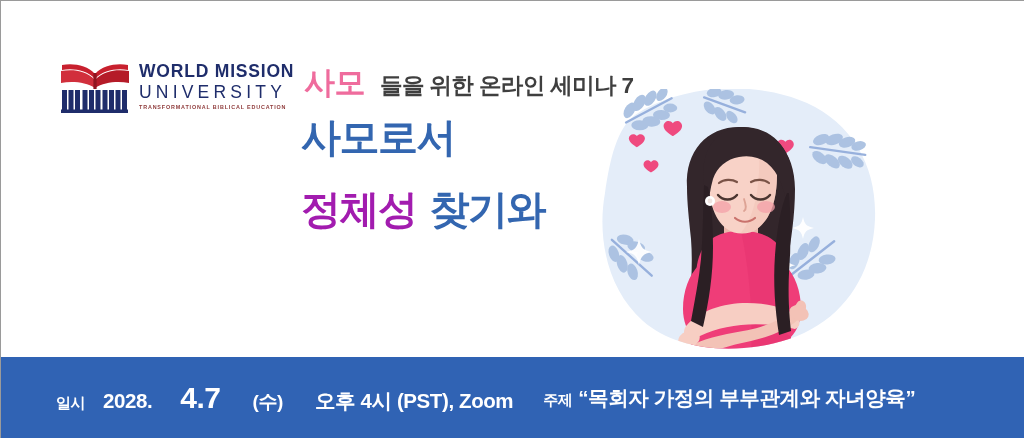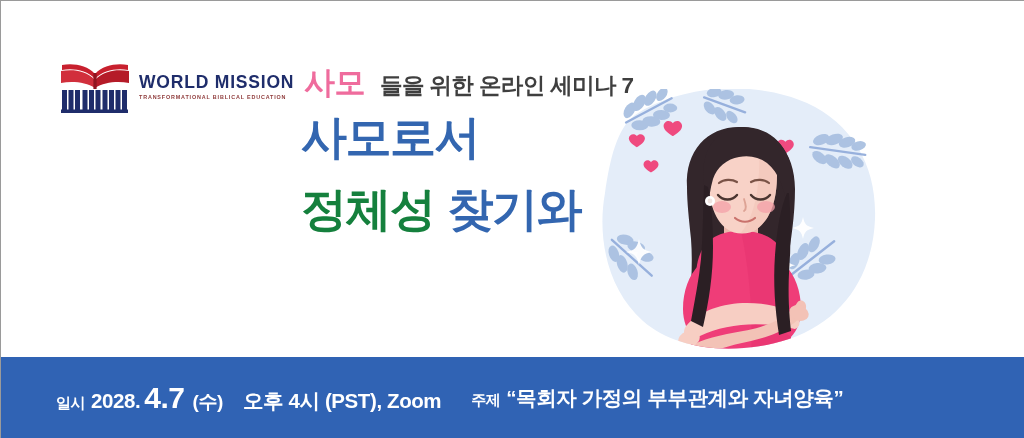--- a/index.html
+++ b/index.html
@@ -101,68 +101,68 @@
   }
 
   #headline {
     position: absolute;
     left: 300px;
     top: 100px;
     width: 420px;
     white-space: nowrap;
   }
   .hl-line {
-    font-size: 46px;
+    font-size: 40px;
     font-weight: 700;
     letter-spacing: -1.5px;
     line-height: 72px;
     white-space: nowrap;
   }
   .c-blue { color: #3366b0; }
-  .c-pink { color: #15803d; }
+  .c-pink { color: #a21caf; }
   .sp { display: inline-block; width: 13px; }
 
   
   #bottombar {
     position: absolute;
     left: 0;
     top: 356px;
     width: 1024px;
     height: 82px;
     background: #3063b4;
     display: flex;
     align-items: center;
     white-space: nowrap;
   }
   .bb-group {
     display: flex;
     align-items: baseline;
     color: #ffffff;
     white-space: nowrap;
   }
-  #bb-date { margin-left: 55px; }
+  #bb-date { margin-left: 55px; gap: 12px; }
   #bb-speaker { margin-left: 36px; }
   #bb-topic { margin-left: 30px; }
 
   .bb-label {
     font-size: 15px;
     font-weight: 700;
     letter-spacing: -0.5px;
     margin-right: 6px;
   }
   .bb-val {
     font-size: 20.5px;
     font-weight: 700;
     letter-spacing: -0.4px;
   }
   .bb-big {
     font-size: 30px;
     font-weight: 700;
     letter-spacing: -0.5px;
-    margin: 0 4px;
+    margin: 0 16px;
   }
   .bb-mid {
     font-size: 19px;
     font-weight: 700;
     letter-spacing: -0.4px;
     margin-left: 4px;
   }
 </style>
 </head>
 <body>
@@ -356,20 +356,21 @@
           <rect x="43.5" y="29" width="5" height="21"></rect>
           <rect x="50" y="29" width="5" height="21"></rect>
           <rect x="56.5" y="29" width="5" height="21"></rect>
           <rect x="63" y="29" width="5" height="21"></rect>
           <rect x="2" y="48.5" width="67" height="3.5"></rect>
         </g>
       </svg>
     </div>
     <div class="logo-text">
       <div class="logo-line1">WORLD MISSION</div>
+      <div class="logo-line2">UNIVERSITY</div>
       <div class="logo-line3">TRANSFORMATIONAL BIBLICAL EDUCATION</div>
     </div>
   </div>
 
   <div id="subtitle">
     <span class="sub-hl">사모</span>
     <span class="sub-rest">들을 위한 온라인 세미나 7</span>
   </div>
 
   <div id="headline">

